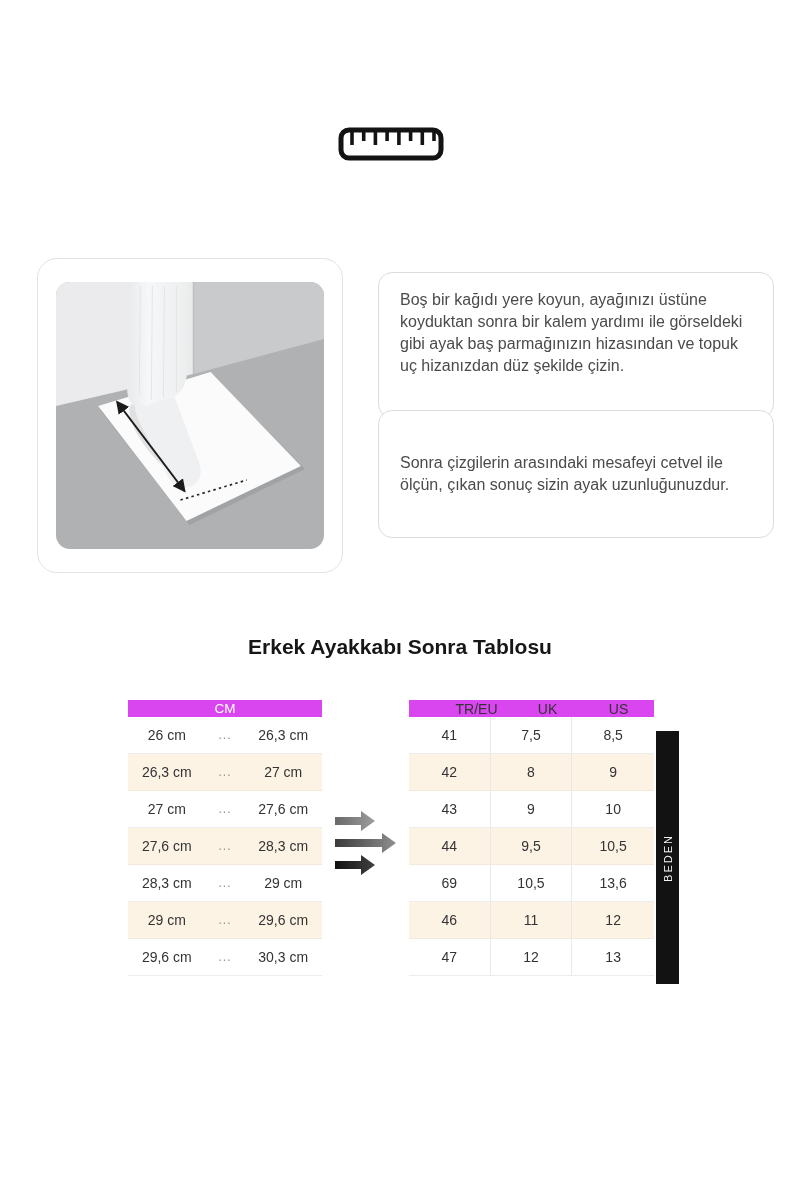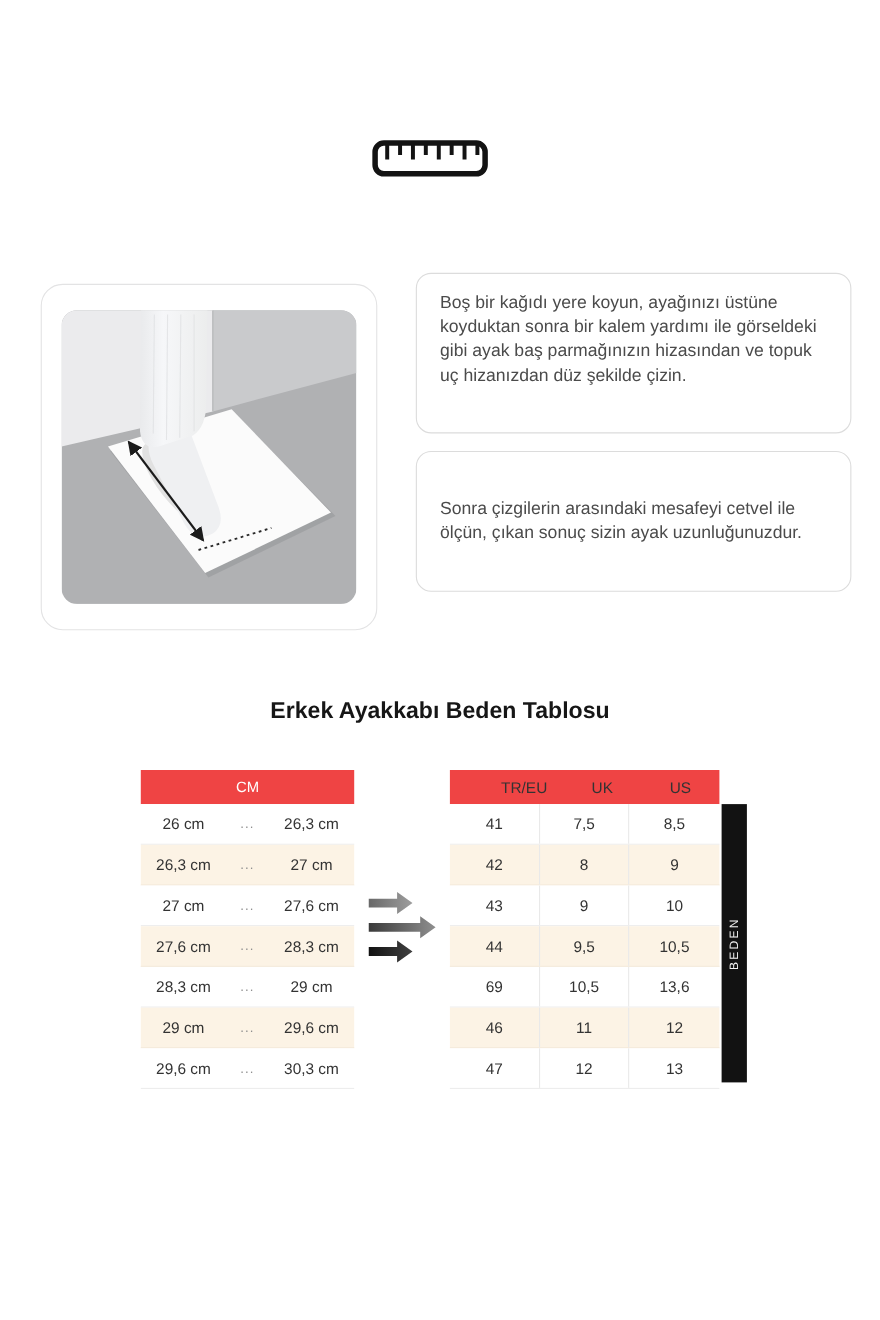--- a/index.html
+++ b/index.html
@@ -12,29 +12,29 @@
   .main-title { position:absolute; left:0; right:0; top:195px; text-align:center;
     font-size:21px; font-weight:700; color:#161616; letter-spacing:.2px; }
 
   .photo-card { position:absolute; left:37px; top:258px; width:306px; height:315px;
     background:#fff; border:1px solid #e3e3e4; border-radius:20px; padding:23px 18px; }
   .photo-frame { width:100%; height:100%; border-radius:14px; overflow:hidden; display:block; }
 
   .ibox { position:absolute; left:378px; width:396px; background:#fff;
     border:1px solid #dcdcdc; border-radius:14px; color:#4b4b4b;
     font-size:16px; line-height:22px; padding:16px 21px; }
-  .ibox1 { top:248px; height:146px; }
+  .ibox1 { top:272px; height:146px; }
   .ibox2 { top:410px; height:128px; display:flex; align-items:center; }
 
   .section-title { position:absolute; left:0; right:0; top:635px; text-align:center;
     font-size:21px; font-weight:700; color:#161616; }
 
   .cm-table { position:absolute; left:128px; top:700px; width:194px; }
   .size-table { position:absolute; left:409px; top:700px; width:245px; }
-  .thead { height:31px; background:#ef4444; color:#ffffff; display:grid;
+  .thead { height:17px; background:#d946ef; color:#ffffff; display:grid;
     align-items:center; text-align:center; font-size:13.5px; font-weight:400; }
   .size-table .thead { grid-template-columns:1fr 1fr 1fr;padding-left:32px; }
   .trow { height:37px; display:grid; background:#fff; border-bottom:1px solid #ededed; }
   .cm-table .trow { grid-template-columns:40% 20% 40%; }
   .size-table .trow { grid-template-columns:1fr 1fr 1fr; }
   .trow.cream { background:#fcf3e5; border-bottom:1px solid #f3e9da; }
   .tcell { display:flex; align-items:center; justify-content:center; height:100%;
     font-size:14px; color:#333333; }
   .tcell.dots { color:#8f8f8f; font-size:12px; letter-spacing:1px; }
   .tcell.vline { border-right:1px solid #e9e9e9; }
@@ -110,21 +110,21 @@
     </svg>
   </div>
 
   <div class="ibox ibox1">
     <span>Boş bir kağıdı yere koyun, ayağınızı üstüne koyduktan sonra bir kalem yardımı ile görseldeki gibi ayak baş parmağınızın hizasından ve topuk uç hizanızdan düz şekilde çizin.</span>
   </div>
   <div class="ibox ibox2">
     <span>Sonra çizgilerin arasındaki mesafeyi cetvel ile ölçün, çıkan sonuç sizin ayak uzunluğunuzdur.</span>
   </div>
 
-  <div class="section-title">Erkek Ayakkabı Beden Tablosu</div>
+  <div class="section-title">Erkek Ayakkabı Sonra Tablosu</div>
 
   <div class="cm-table">
     <div class="thead">
       <span>CM</span>
     </div>
     <div id="cm-body">
         <div class="trow">
           <div class="tcell">26 cm</div>
           <div class="tcell dots">...</div>
           <div class="tcell">26,3 cm</div>

